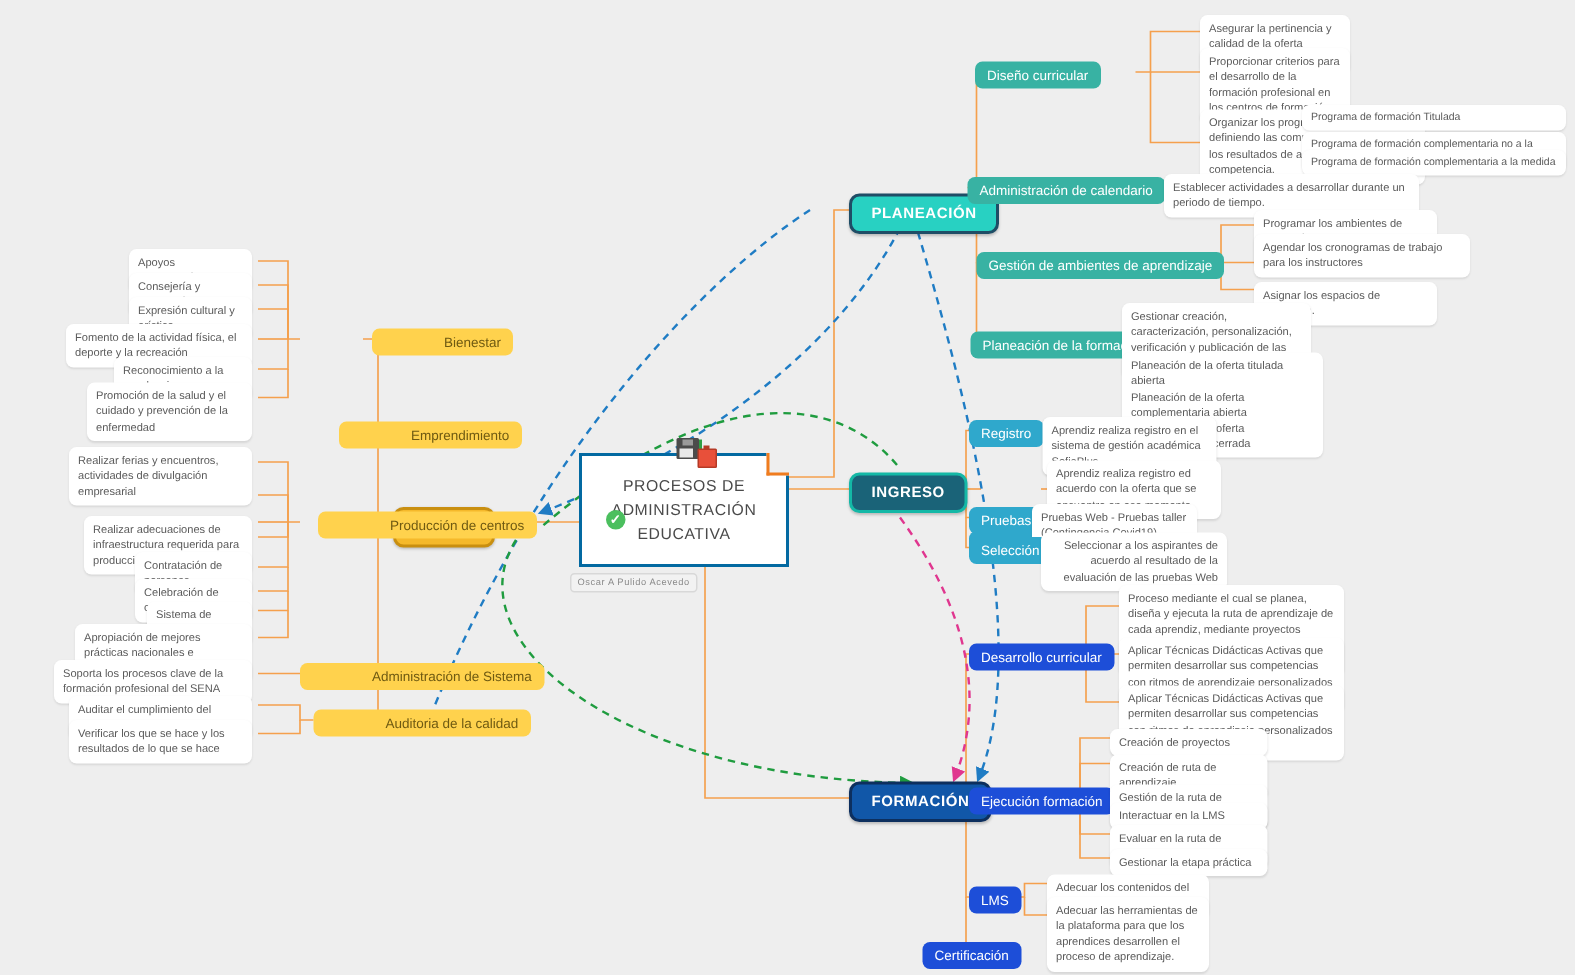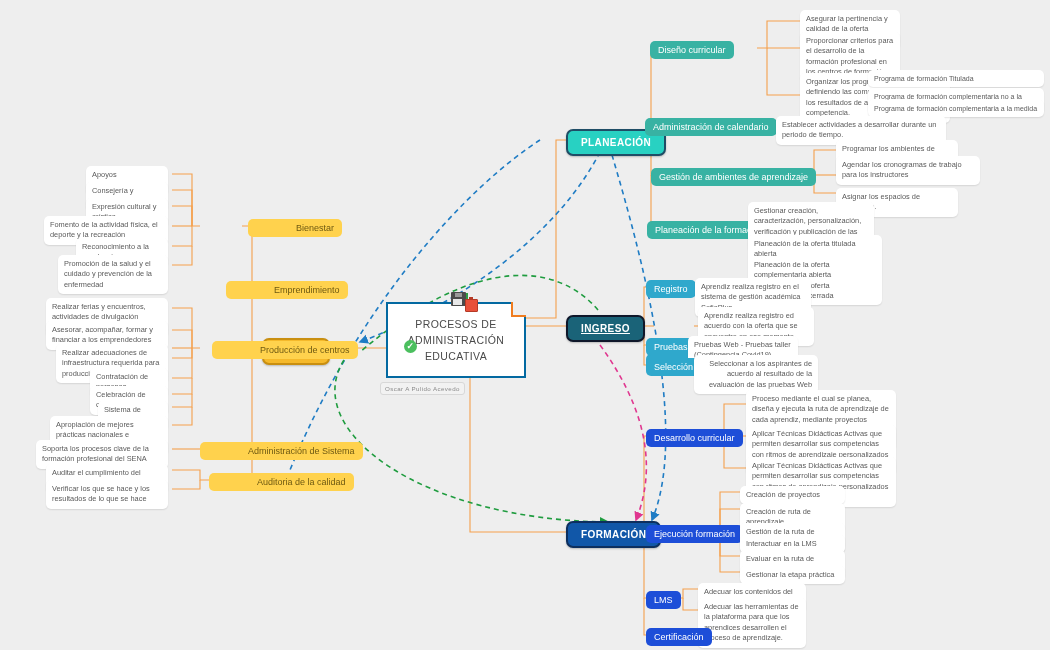--- a/index.html
+++ b/index.html
@@ -32,21 +32,21 @@
   .pill.cyan{background:#2fa8cc;}
   .pill.ltblue{background:#1d4ed8;}
   .pill.yellow{background:#ffd24d;color:#6f5a12;padding-left:48px;}
 
   .main{
     border-radius:7px;color:#fff;font-size:10px;font-weight:bold;
     letter-spacing:.4px;padding:6px 13px;white-space:nowrap;text-align:left;
     box-shadow:0 1px 2px rgba(0,0,0,.22);
   }
   .main.planeacion{background:#28d1c2;border:2px solid #1f4d66;}
-  .main.ingreso{background:#1a6378;border:2px solid #0f172a;text-decoration:underline;}
+  .main.ingreso{background:#1a6378;border:2px solid #14b8a6;}
   .main.formacion{background:#1157a8;border:2px solid #0d2f5e;}
   .main.apoyo{background:#f5b92b;border:2px solid #c98f10;color:#4a3605;}
 
   
   #root-node{
     position:absolute;left:386px;top:302px;width:140px;height:76px;
     background:#ffffff;border:2px solid #0369a1;
     box-sizing:border-box;
     display:flex;flex-direction:column;align-items:center;justify-content:center;
     color:#4a4a4a;font-size:10.5px;line-height:16px;letter-spacing:.4px;
@@ -251,35 +251,34 @@
   <div class="node leaf" style="left:740px;top:503px;width:105px;">Creación de ruta de aprendizaje</div>
   <div class="node leaf" style="left:740px;top:523px;width:105px;">Gestión de la ruta de aprendizaje</div>
   <div class="node leaf" style="left:740px;top:535px;width:105px;">Interactuar en la LMS</div>
   <div class="node leaf" style="left:740px;top:550px;width:105px;">Evaluar en la ruta de aprendizaje</div>
   <div class="node leaf" style="left:740px;top:566px;width:105px;">Gestionar la etapa práctica</div>
 
   <div class="node pill ltblue" style="left:646px;top:591px;">LMS</div>
   <div class="node leaf" style="left:698px;top:583px;width:108px;">Adecuar los contenidos del curso</div>
   <div class="node leaf" style="left:698px;top:598px;width:108px;">Adecuar las herramientas de la plataforma para que los aprendices desarrollen el proceso de aprendizaje.</div>
 
-  <div class="node pill ltblue" style="left:646px;top:628px;">Certificación</div>
+  <div class="node pill ltblue" style="left:615px;top:628px;">Certificación</div>
 
   <div class="node pill yellow" style="left:248px;top:219px;">Bienestar</div>
   <div class="node leaf" style="left:168px;top:166px;width:82px;transform:translateX(-100%);">Apoyos socioeconómicos</div>
   <div class="node leaf" style="left:168px;top:182px;width:82px;transform:translateX(-100%);">Consejería y orientación</div>
   <div class="node leaf" style="left:168px;top:198px;width:82px;transform:translateX(-100%);">Expresión cultural y arística</div>
   <div class="node leaf" style="left:168px;top:216px;width:124px;transform:translateX(-100%);">Fomento de la actividad física, el deporte y la recreación</div>
   <div class="node leaf" style="left:168px;top:238px;width:92px;transform:translateX(-100%);">Reconocimiento a la excelencia</div>
   <div class="node leaf" style="left:168px;top:255px;width:110px;transform:translateX(-100%);">Promoción de la salud y el cuidado y prevención de la enfermedad</div>
 
   <div class="node pill yellow" style="left:226px;top:281px;">Emprendimiento</div>
 
   <div class="node pill yellow" style="left:212px;top:341px;">Producción de centros</div>
   <div class="node leaf" style="left:168px;top:298px;width:122px;transform:translateX(-100%);">Realizar ferias y encuentros, actividades de divulgación empresarial</div>
-  <div class="node leaf" style="left:168px;top:321px;width:122px;transform:translateX(-100%);">Asesorar, acompañar, formar y financiar a los emprendedores</div>
   <div class="node leaf" style="left:168px;top:344px;width:112px;transform:translateX(-100%);">Realizar adecuaciones de infraestructura requerida para producción</div>
   <div class="node leaf" style="left:168px;top:368px;width:78px;transform:translateX(-100%);">Contratación de personas</div>
   <div class="node leaf" style="left:168px;top:386px;width:78px;transform:translateX(-100%);">Celebración de convenios</div>
   <div class="node leaf" style="left:168px;top:401px;width:70px;transform:translateX(-100%);">Sistema de información</div>
   <div class="node leaf" style="left:168px;top:416px;width:118px;transform:translateX(-100%);">Apropiación de mejores prácticas nacionales e internacionales</div>
 
   <div class="node pill yellow" style="left:200px;top:442px;">Administración de Sistema</div>
   <div class="node leaf" style="left:168px;top:440px;width:132px;transform:translateX(-100%);">Soporta los procesos clave de la formación profesional del SENA</div>
 
   <div class="node pill yellow" style="left:209px;top:473px;">Auditoria  de la calidad</div>

